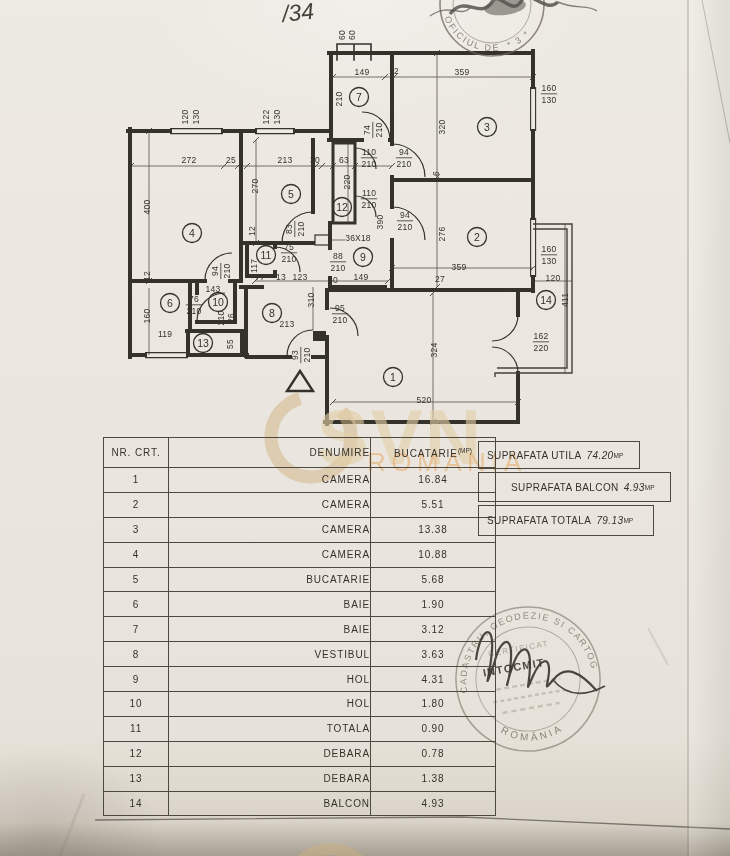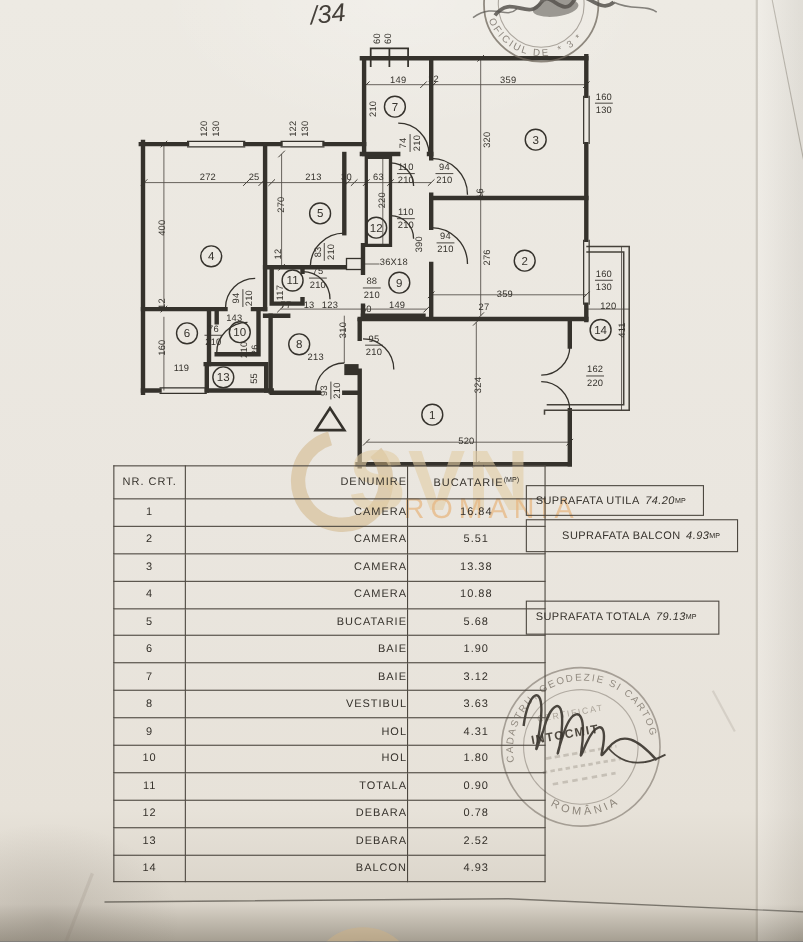--- a/index.html
+++ b/index.html
@@ -10,37 +10,37 @@
       radial-gradient(170px 130px at 6% 98%, rgba(60,50,40,.16), transparent 70%),
       radial-gradient(300px 160px at 50% 0%, rgba(255,255,255,.25), transparent 75%),
       linear-gradient(180deg,#edeae3 0%,#eae6df 55%,#e7e2d9 86%,#d9d3c8 96%,#a59e91 100%);
   }
   .plan-svg{position:absolute;left:0;top:0;}
   .fold{position:absolute;top:0;left:687px;width:2px;height:100%;
         background:rgba(125,117,104,.28);}
   .right-strip{position:absolute;top:0;left:689px;right:0;height:100%;
         background:linear-gradient(90deg,rgba(255,255,255,.14),rgba(0,0,0,.05) 92%);}
   
-  .dtable{position:absolute;left:103px;top:423px;border-collapse:collapse;
+  .dtable{position:absolute;left:103px;top:437px;border-collapse:collapse;
           color:#35312b;table-layout:fixed;}
   .dtable th,.dtable td{border:1.2px solid #4d4840;font-weight:400;
           font-size:10px;letter-spacing:.9px;padding:0;}
   .dtable th{height:29px;}
   .dtable td{height:23.9px;}
   .c-nr{width:64px;text-align:center;}
   .c-name{width:152px;text-align:right;padding-left:49px !important;margin-left:34px;}
   .c-area{width:124px;text-align:center;}
   sup.u{font-size:6.5px;letter-spacing:0;vertical-align:4px;}
   
   .sbox{position:absolute;border:1.3px solid #4d4840;display:flex;align-items:center;
         padding-left:8px;font-size:10px;letter-spacing:.4px;color:#35312b;}
   .sbox .val{margin-left:5px;font-style:italic;}
   #box-utila {left:478px;top:441px;width:152px;height:26px;}
   #box-balcon{left:478px;top:472px;width:159px;height:28px;padding-left:32px;}
-  #box-totala{left:478px;top:505px;width:166px;height:29px;margin-top:41px;}
+  #box-totala{left:478px;top:505px;width:166px;height:29px;}
 </style>
 </head>
 <body>
 
 <div class="page">
 
   <svg class="plan-svg" width="730" height="856" viewBox="0 0 730 856">
     <defs>
       <path id="arcTop" d="M442,10 A51,51 0 0 0 542,10"></path>
       <path id="arcBotRing" d="M466,686 A62,62 0 1 1 592,678"></path>
@@ -558,21 +558,21 @@
           <td class="c-area">0.90</td>
         </tr>
         <tr>
           <td class="c-nr">12</td>
           <td class="c-name">DEBARA</td>
           <td class="c-area">0.78</td>
         </tr>
         <tr>
           <td class="c-nr">13</td>
           <td class="c-name">DEBARA</td>
-          <td class="c-area">2.52</td>
+          <td class="c-area">1.38</td>
         </tr>
         <tr>
           <td class="c-nr">14</td>
           <td class="c-name">BALCON</td>
           <td class="c-area">4.93</td>
         </tr>
       </tbody>
   </table>
 
   <div class="sbox" id="box-utila">

